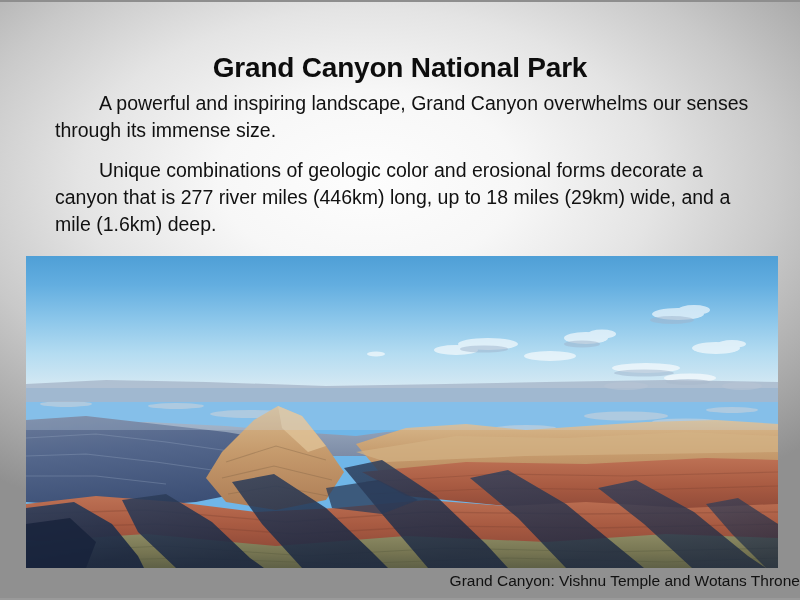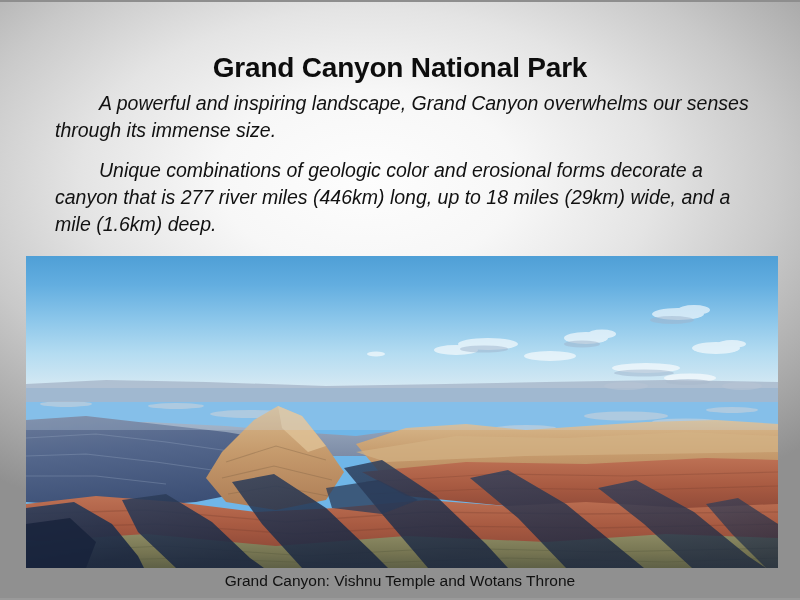--- a/index.html
+++ b/index.html
@@ -60,21 +60,20 @@
     left: 55px;
     top: 90px;
     width: 700px;
   }
   .para {
     font-size: 19.5px;
     line-height: 27px;
     color: #111111;
     text-indent: 44px;
     margin: 0;
-    font-style: italic;
   }
   .para + .para {
     margin-top: 13px;
   }
 
   
   #photo {
     position: absolute;
     left: 26px;
     top: 256px;
@@ -87,21 +86,21 @@
     display: block;
     width: 752px;
     height: 312px;
   }
 
   #caption {
     position: absolute;
     left: 0;
     top: 570px;
     width: 800px;
-    text-align: center;
+    text-align: right;
     font-size: 15.5px;
     line-height: 22px;
     color: #111111;
     white-space: nowrap;
   }
 </style>
 </head>
 <body>
 
 <div id="slide">

